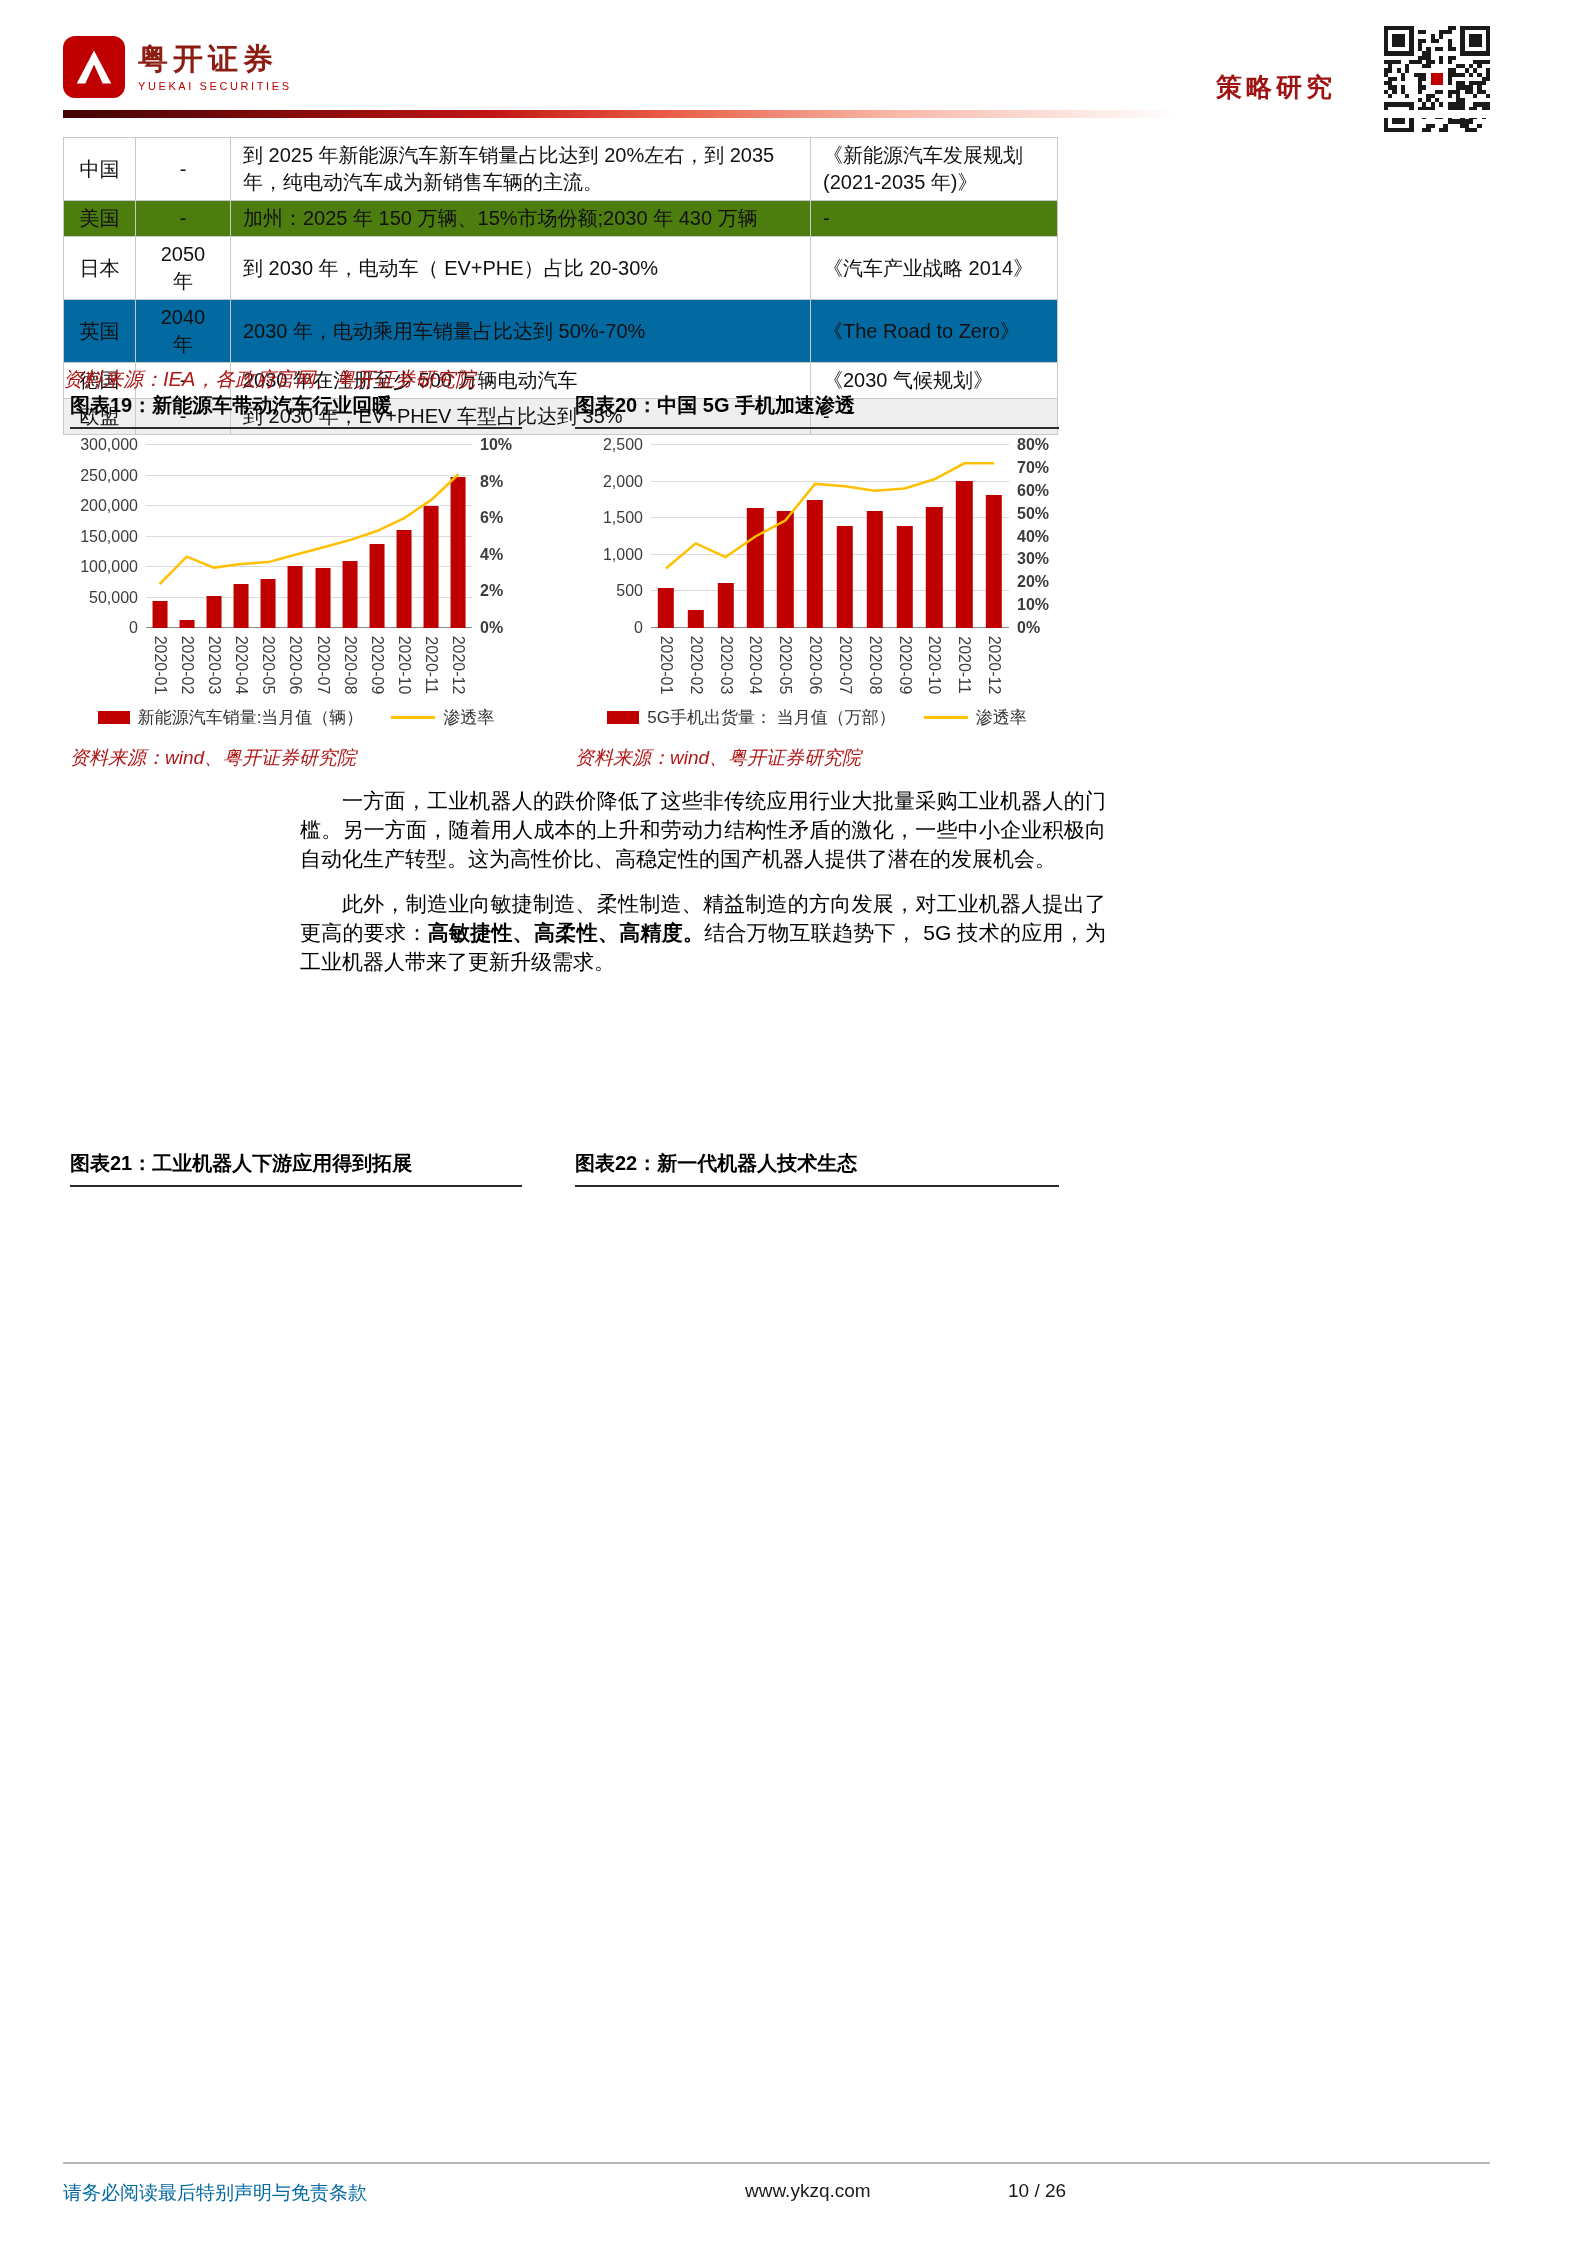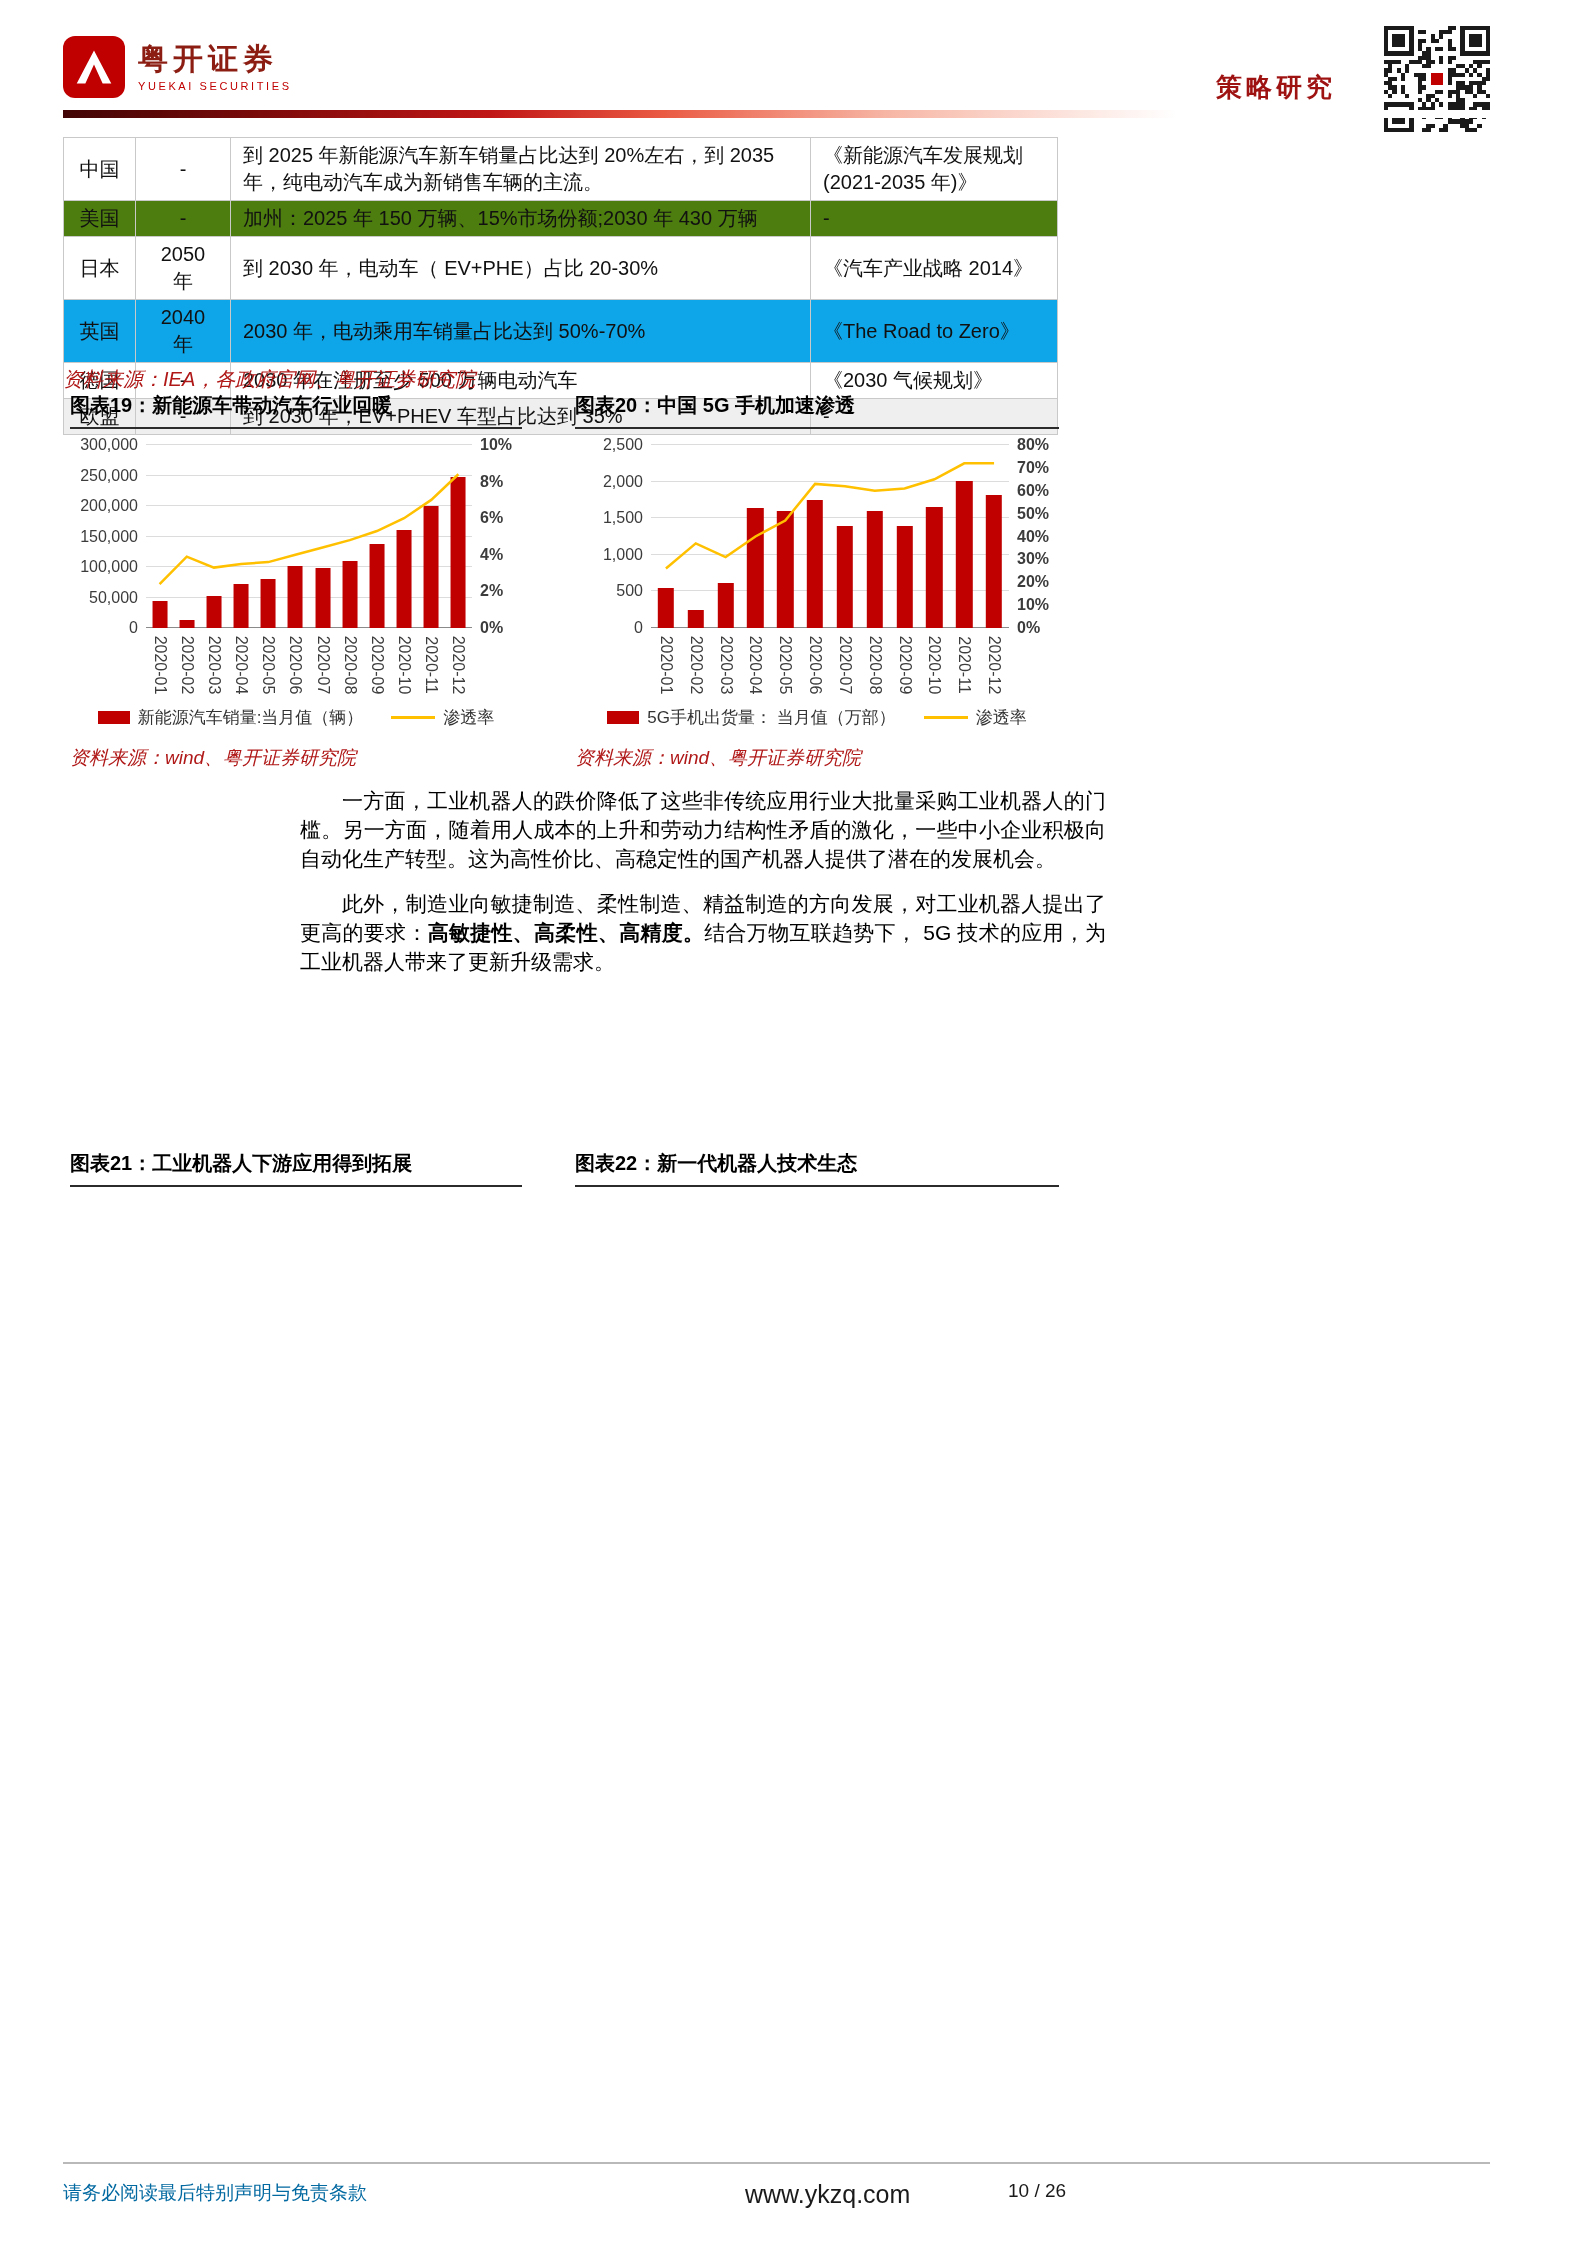--- a/index.html
+++ b/index.html
@@ -68,21 +68,21 @@
 
   
   .body-text { position: absolute; left: 300px; top: 786px; width: 806px;
                font-size: 21px; line-height: 29px; text-align: justify; color: #000; }
   .body-text p { margin: 0 0 16px; text-indent: 2em; }
   .body-text .b { font-weight: 700; }
 
   
   .footer-rule { position: absolute; left: 63px; top: 2162px; width: 1427px; border-top: 2px solid #b9b9b9; }
   .footer-disclaimer { position: absolute; left: 63px; top: 2180px; font-size: 19px; color: #0369a1; }
-  .footer-site { position: absolute; left: 745px; top: 2180px; font-size: 25px; color: #1a1a1a; }
+  .footer-site { position: absolute; left: 745px; top: 2180px; font-size: 19px; color: #1a1a1a; }
   .footer-page { position: absolute; left: 1008px; top: 2180px; font-size: 19px; color: #1a1a1a; }
 </style>
 </head>
 <body>
 
 <div class="page">
 
   <div class="brand">
     <div class="logo-mark">
       <svg viewBox="0 0 48 44" aria-hidden="true">
@@ -332,21 +332,21 @@
           <td class="c-year">-</td>
           <td class="c-target">加州：2025 年 150 万辆、15%市场份额;2030 年 430 万辆</td>
           <td class="c-policy">-</td>
         </tr>
         <tr>
           <td class="c-country">日本</td>
           <td class="c-year">2050 年</td>
           <td class="c-target">到 2030 年，电动车（ EV+PHE）占比 20-30%</td>
           <td class="c-policy">《汽车产业战略 2014》</td>
         </tr>
-        <tr class="alt" style="background: #0ea5e9;">
+        <tr class="alt" style="background: #0369a1;">
           <td class="c-country">英国</td>
           <td class="c-year">2040 年</td>
           <td class="c-target">2030 年，电动乘用车销量占比达到 50%-70%</td>
           <td class="c-policy">《The Road to Zero》</td>
         </tr>
         <tr>
           <td class="c-country">德国</td>
           <td class="c-year">-</td>
           <td class="c-target">2030 年在注册至少 500 万辆电动汽车</td>
           <td class="c-policy">《2030 气候规划》</td>

